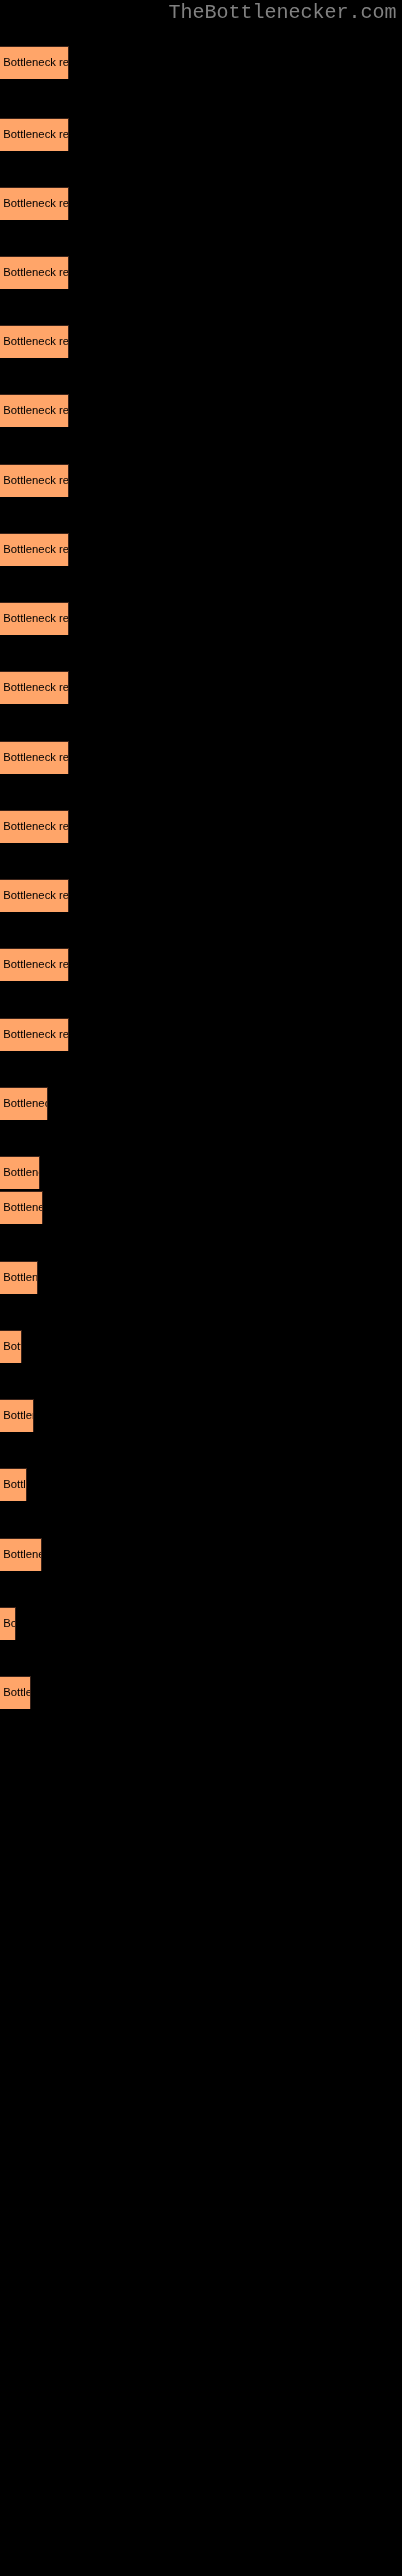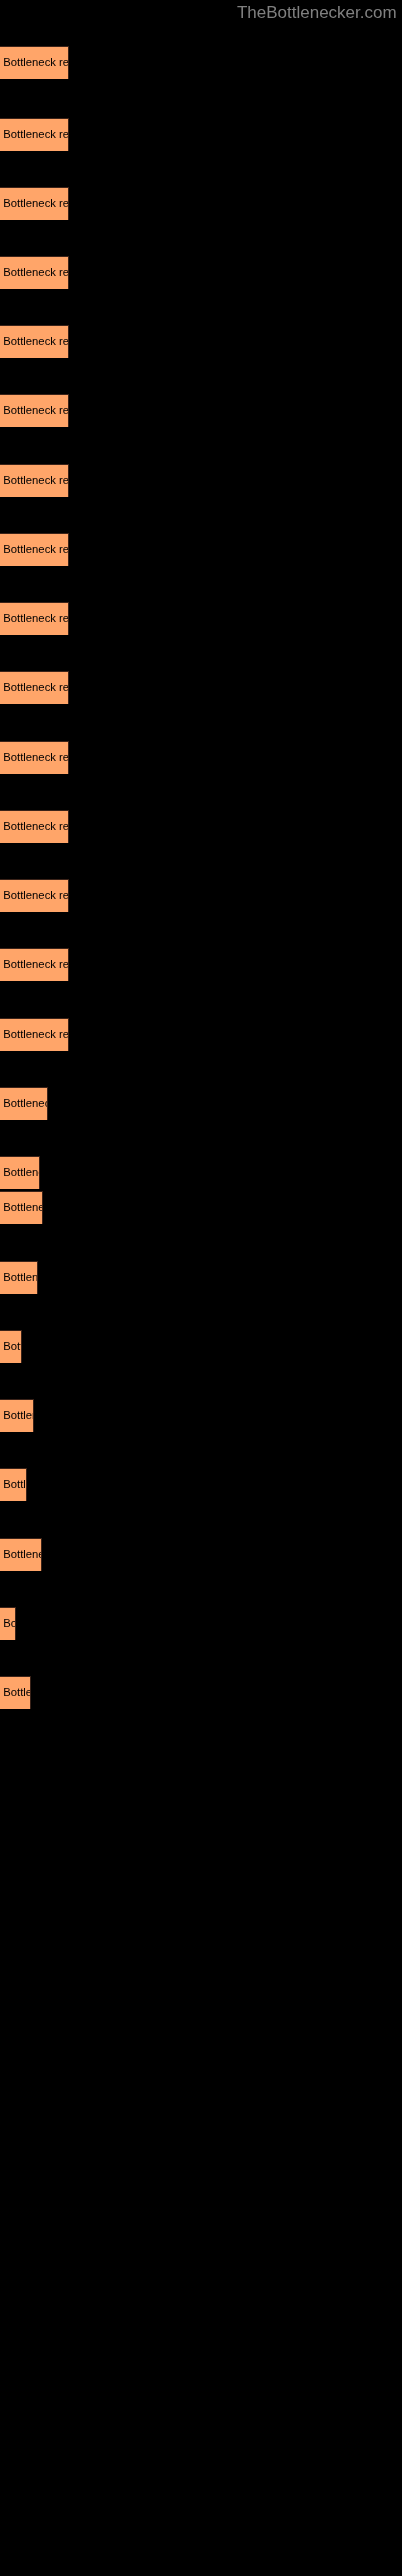--- a/index.html
+++ b/index.html
@@ -19,22 +19,22 @@
     position: relative;
     width: 403px;
     height: 2576px;
     background: #000000;
   }
   .watermark {
     position: absolute;
     top: 1.6px;
     right: 6.4px;
     color: #808080;
-    font-size: 17px;
-    font-family: Liberation Sans, sans-serif;
+    font-size: 20px;
+    font-family: Liberation Mono, monospace;
     letter-spacing: 0px;
     white-space: nowrap;
     line-height: 21px;
   }
   .chart-area {
     position: absolute;
     left: 0;
     top: 0;
     width: 403px;
     height: 2576px;

